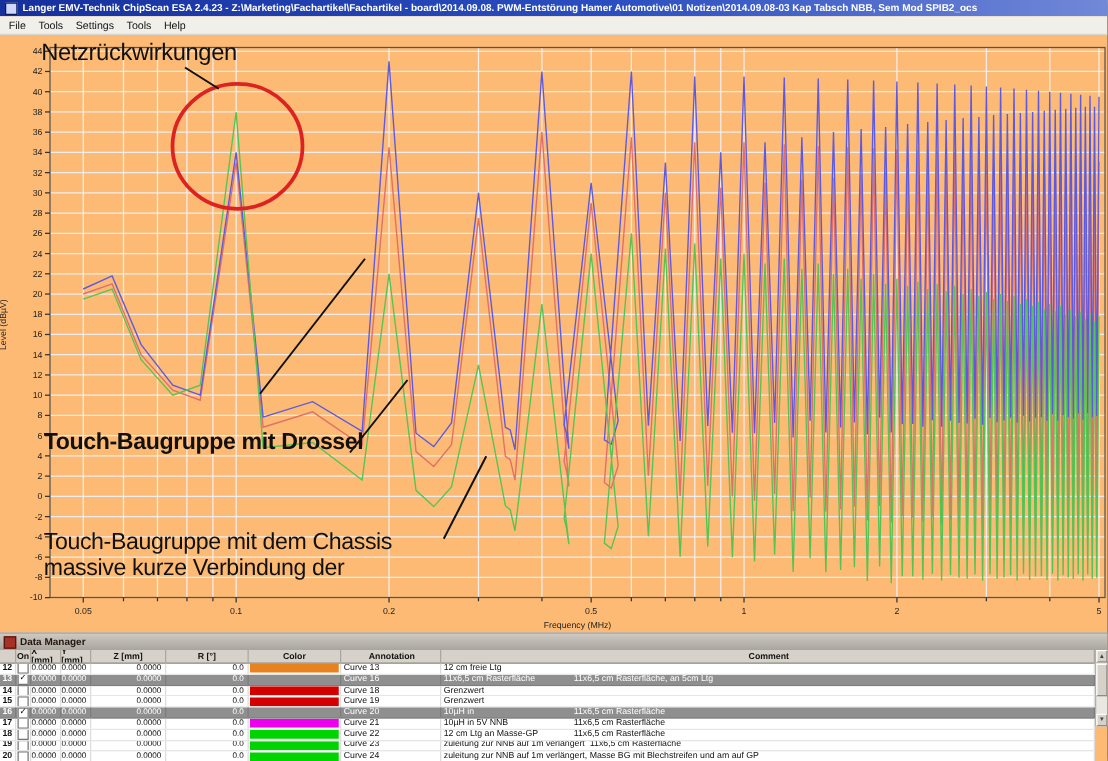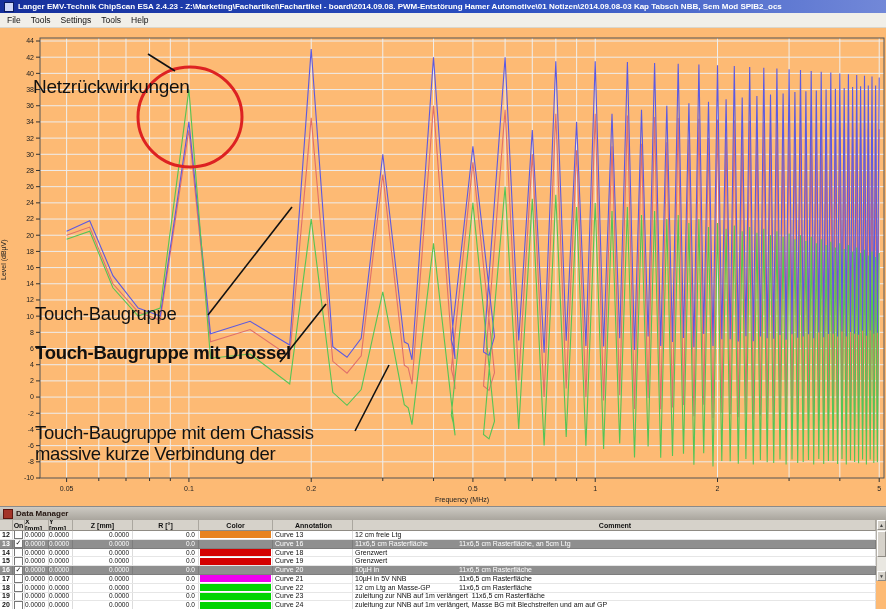--- a/index.html
+++ b/index.html
@@ -213,24 +213,23 @@
         <ellipse cx="190" cy="117" rx="52" ry="50" fill="none" stroke="#dd2222" stroke-width="3"></ellipse>
         <line x1="148" y1="54" x2="175" y2="71" stroke="#111" stroke-width="1.6"></line>
         <line x1="208" y1="315" x2="292" y2="207" stroke="#111" stroke-width="1.6"></line>
         <line x1="280" y1="362" x2="326" y2="304" stroke="#111" stroke-width="1.6"></line>
         <line x1="355" y1="431" x2="389" y2="365" stroke="#111" stroke-width="1.6"></line>
       </g>
     </svg>
 
   <div class="ylab">Level (dBµV)</div>
 
-  <div class="ann" style="left:33px;top:32px;font-size:19px;margin-top:44px;">Netzrückwirkungen</div>
+  <div class="ann" style="left:33px;top:32px;font-size:19px;">Netzrückwirkungen</div>
 
   <div class="ann" style="left:35px;top:303px;">
-    <div>Touch-Baugruppe</div>
   </div>
   <div class="ann" style="left:35px;top:342px;font-weight:bold;">
     <div>Touch-Baugruppe mit Drossel</div>
   </div>
   <div class="ann" style="left:35px;top:422px;">
     <div>Touch-Baugruppe mit dem Chassis</div>
     <div>massive kurze Verbindung der</div>
   </div>
 
   <div class="dm">

